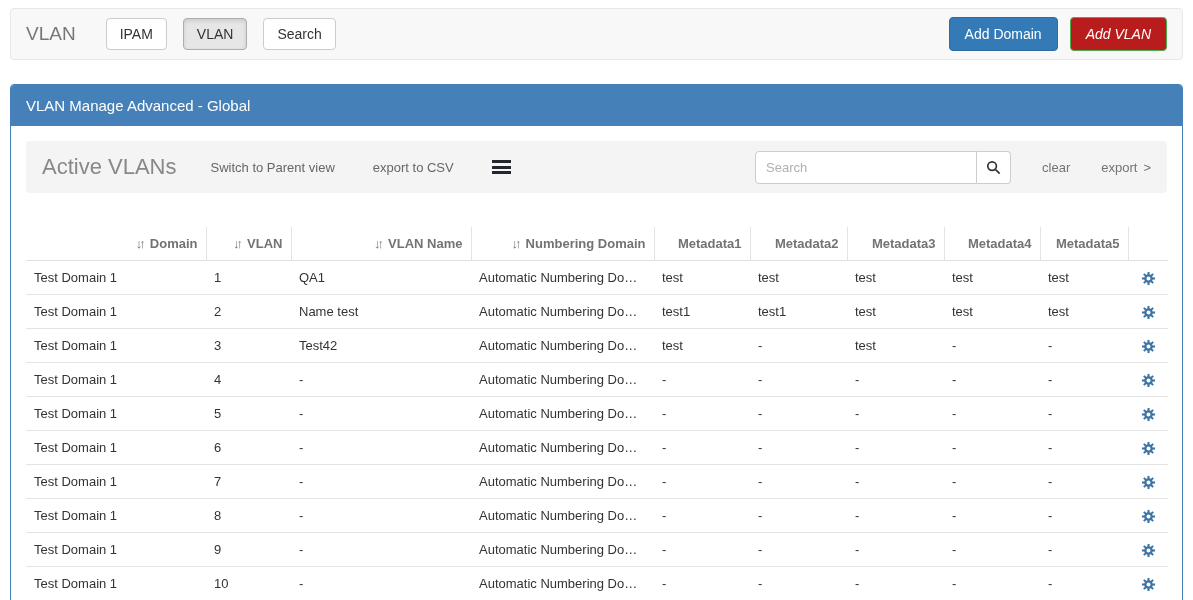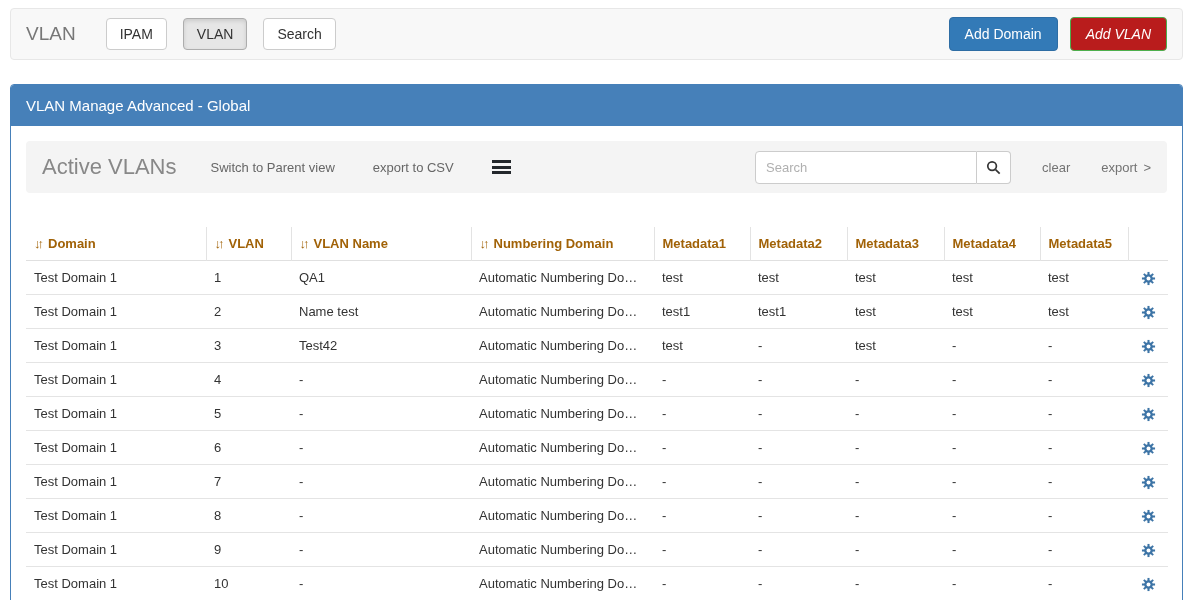--- a/index.html
+++ b/index.html
@@ -72,21 +72,21 @@
   .filter-chevron { margin-left: 6px; font-size: 13px; }
 
   
   .table-wrap { margin-top: 34px; }
   table { width: 100%; border-collapse: collapse; table-layout: fixed; font-size: 13px; }
   col.c0 { width: 180px; } col.c1 { width: 85px; }  col.c2 { width: 180px; }
   col.c3 { width: 183px; } col.c4 { width: 96px; }  col.c5 { width: 97px; }
   col.c6 { width: 97px; }  col.c7 { width: 96px; }  col.c8 { width: 88px; }
   col.c9 { width: 40px; }
   thead th {
-    text-align: left; font-weight: bold; color: #a16207;
+    text-align: right; font-weight: bold; color: #737373;
     padding: 9px 8px; border-right: 1px solid #e3e3e3;
     white-space: nowrap; overflow: hidden;
   }
   thead th:last-child { border-right: none; }
   thead tr { border-bottom: 1px solid #e0e0e0; }
   .sort-icon { letter-spacing: -3px; margin-right: 7px; font-size: 13px; }
   tbody tr { border-bottom: 1px solid #e4e4e4; margin-left: 25px; }
   tbody td {
     padding: 9px 8px; color: #333;
     white-space: nowrap; overflow: hidden; text-overflow: ellipsis;

